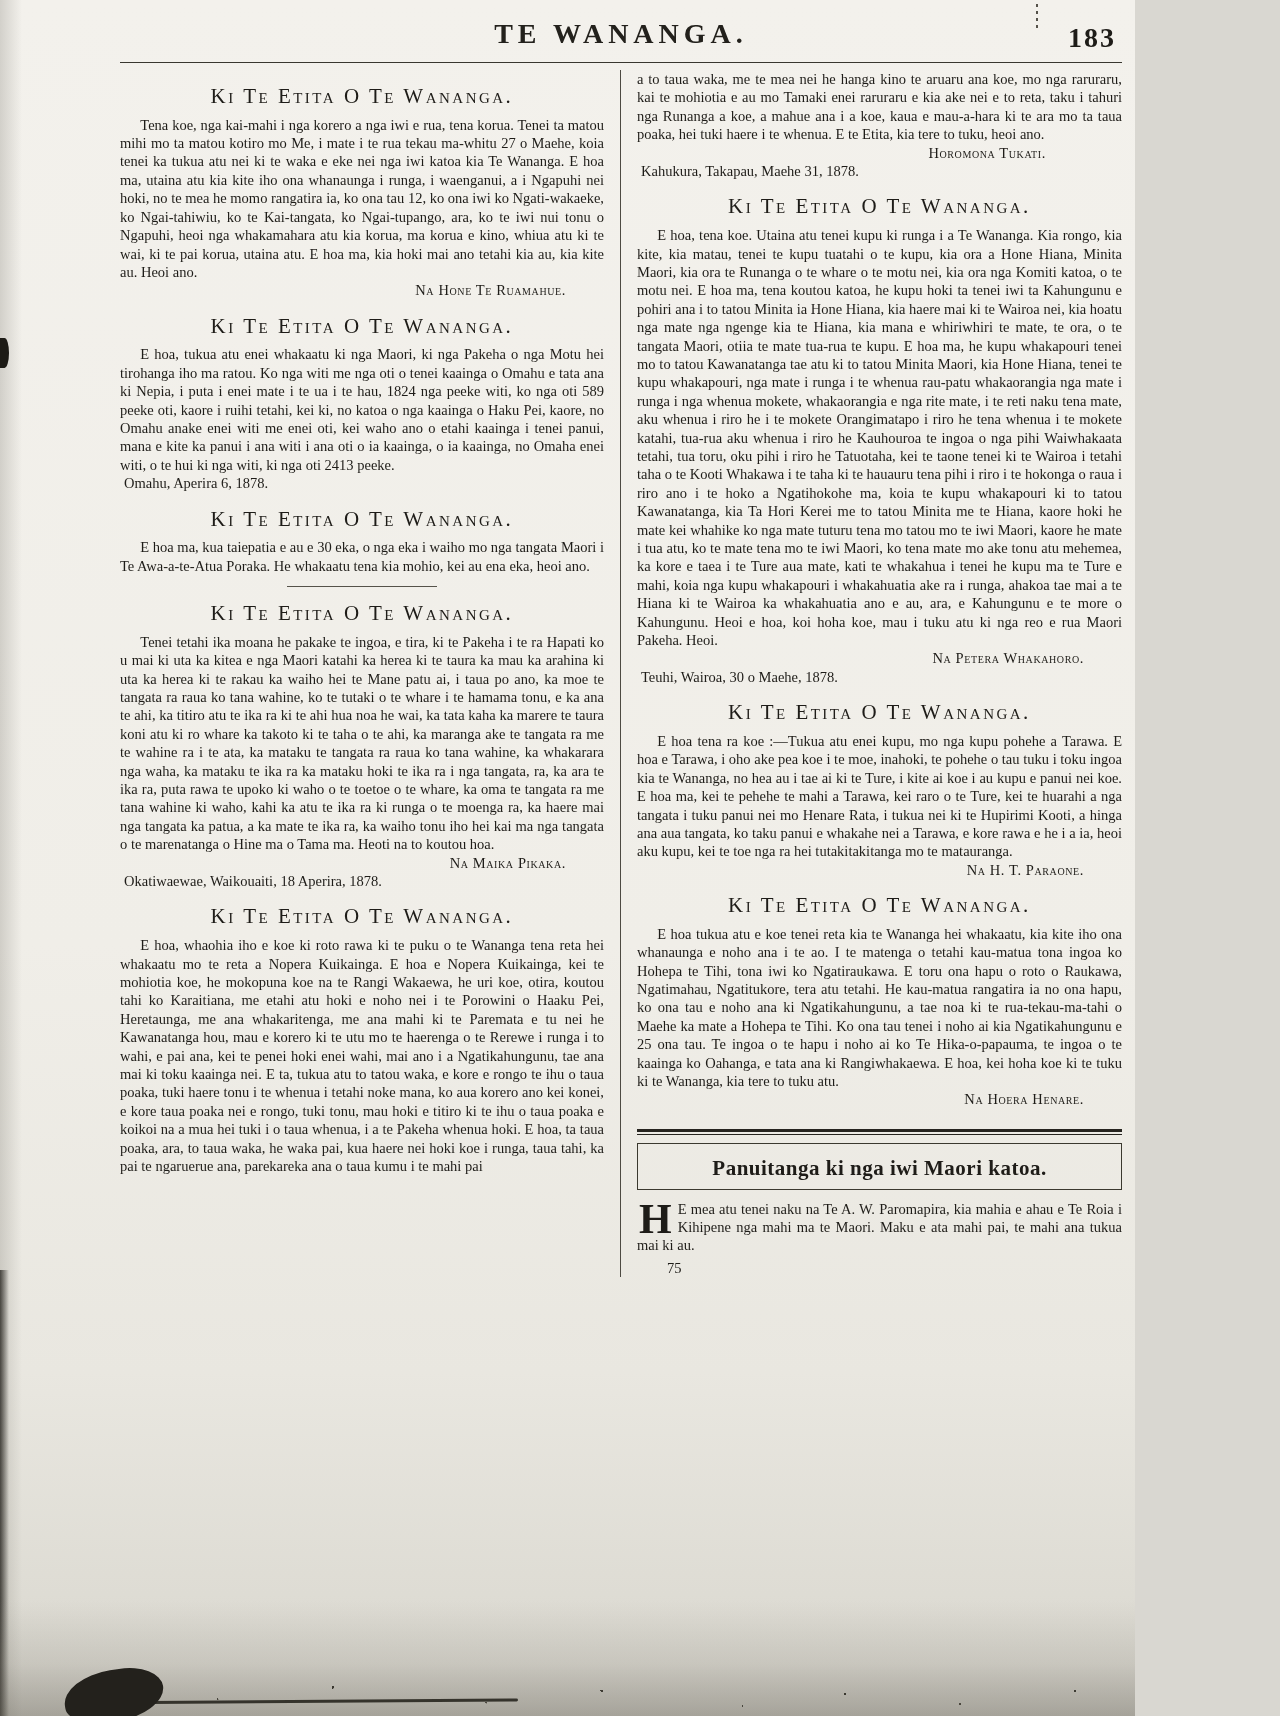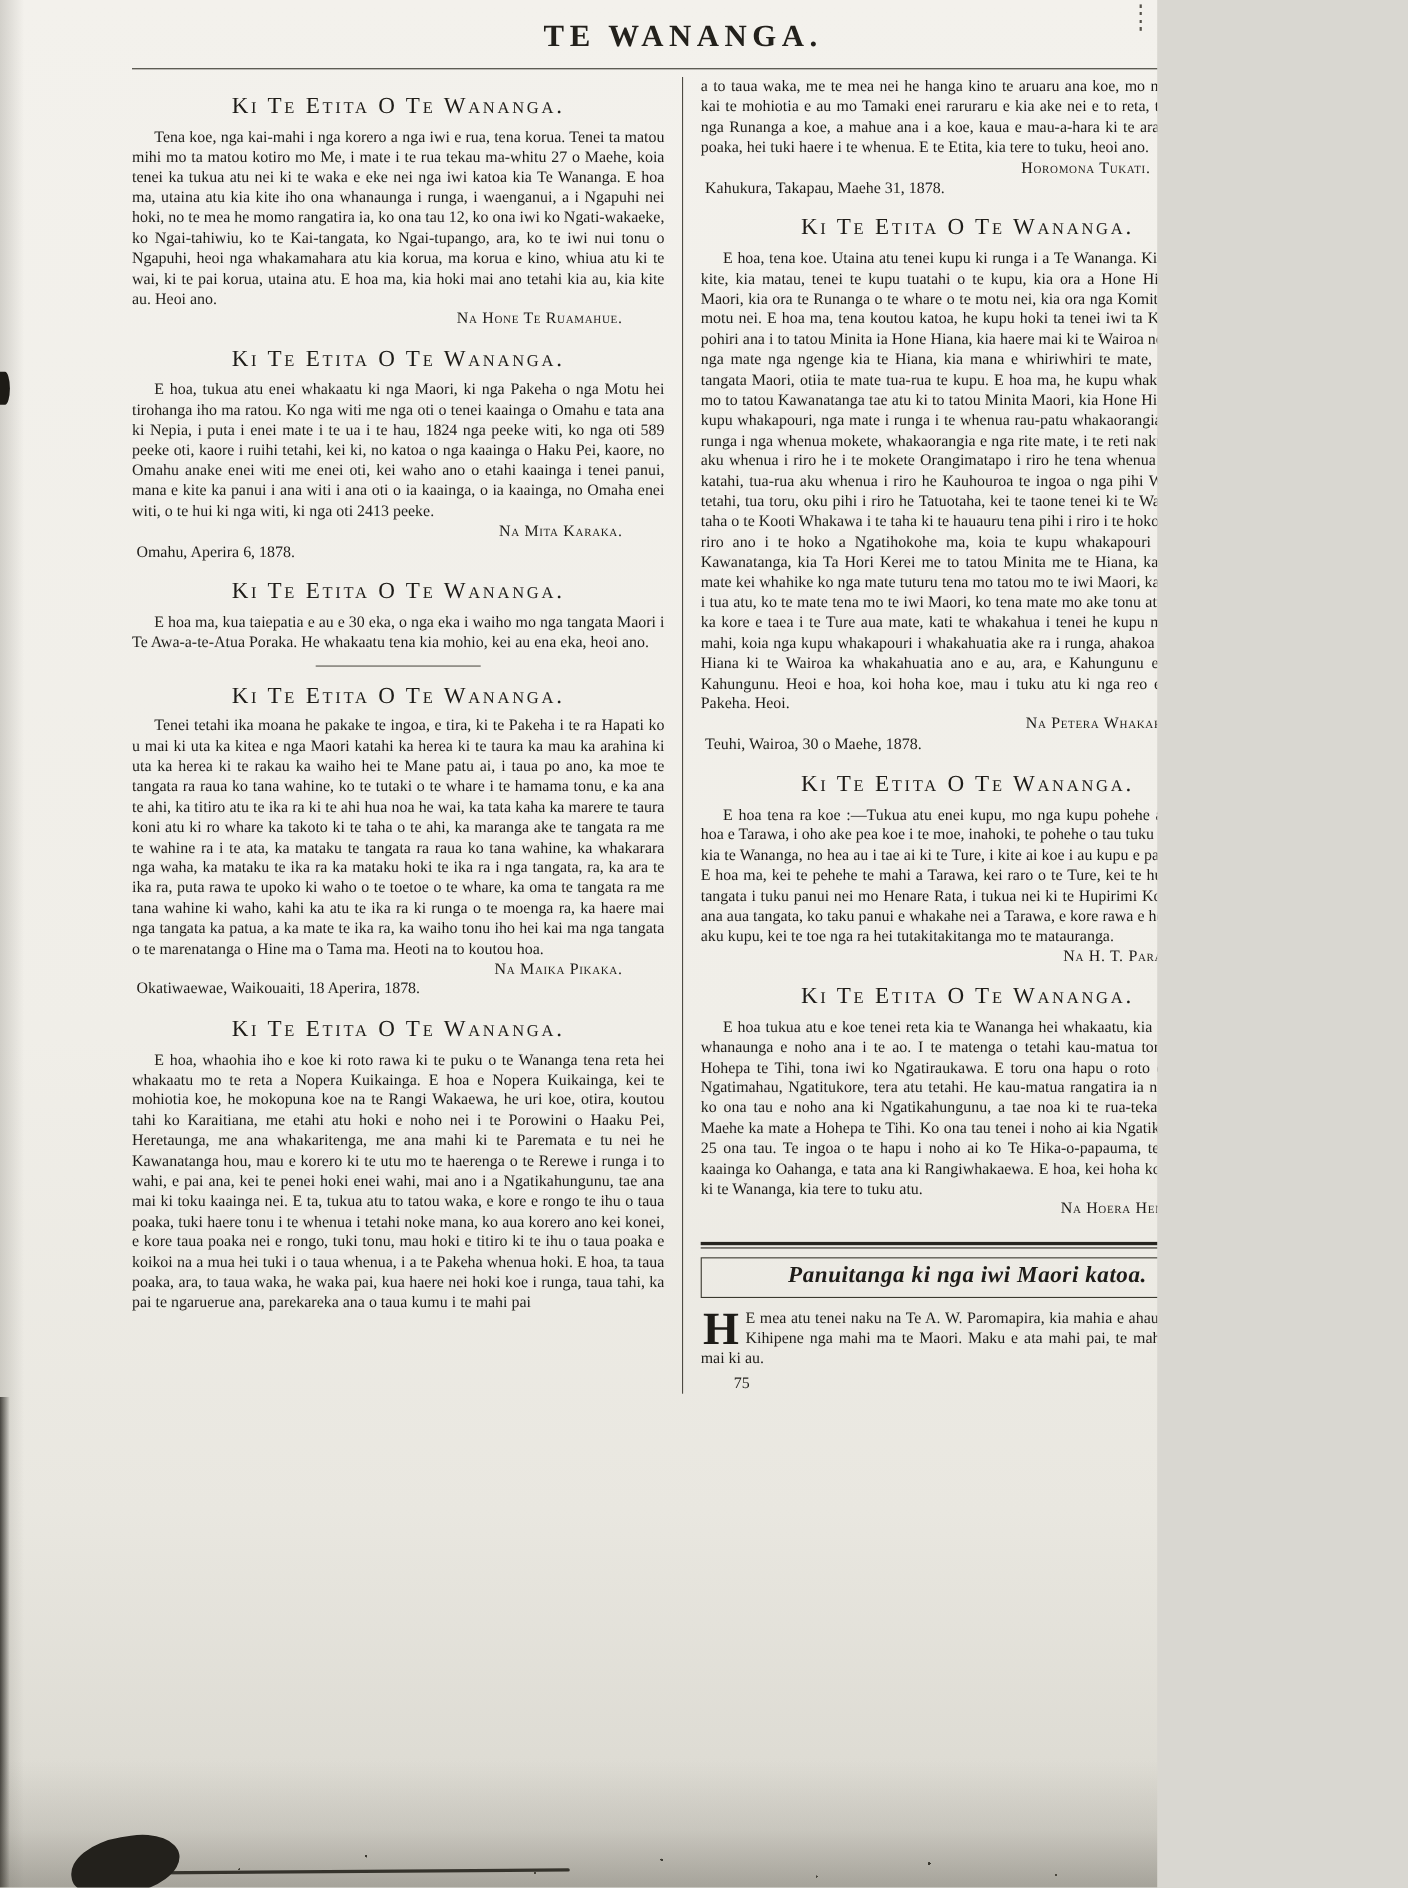--- a/index.html
+++ b/index.html
@@ -3,21 +3,21 @@
 <meta charset="utf-8">
 <style>
   * { margin:0; padding:0; box-sizing:border-box; }
   html, body { width:1280px; }
   body {
     width:1280px; height:1716px;
     font-family:"Liberation Serif","DejaVu Serif",serif;
     background:#d9d7d1;
   }
   .page {
-    position:relative; width:1052px; height:1716px; overflow:hidden;
+    position:relative; width:1135px; height:1716px; overflow:hidden;
     background:linear-gradient(180deg,#f3f1ec 0%,#f0eee8 55%,#e9e7e0 80%,#dddbd3 94%,#d2d0c8 100%);
     color:#1e1c18;
   }
   .content { position:absolute; left:120px; top:14px; width:1002px; }
 
   header { position:relative; height:48px; }
   .masthead {
     position:absolute; left:0; right:0; top:4px; text-align:center;
     font-size:28px; font-weight:bold; letter-spacing:5px; color:#23211c;
   }
@@ -35,21 +35,21 @@
     font-size:21px; letter-spacing:2.5px; margin:13px 0 6px;
   }
   .letter-body { text-indent:1.4em; }
   .signature { font-variant:small-caps; letter-spacing:.6px; text-align:right; padding-right:38px; }
   .dateline  { text-align:left; padding-left:4px; }
   .letter-heading:empty, .signature:empty, .dateline:empty { display:none; }
   .sep { width:150px; margin:11px auto 0; border-top:1px solid #55524a; }
 
   .notice { margin-top:20px; }
   .notice-rule { border-top:3px solid #26241f; border-bottom:1px solid #26241f; height:6px; margin-bottom:8px; }
-  .notice-title-box { border:1px solid #3b392f; padding:1px 4px 7px; text-align:center; margin-bottom:10px;font-style:italic; }
+  .notice-title-box { border:1px solid #3b392f; padding:11px 4px 7px; text-align:center; margin-bottom:10px; }
   .notice-title { font-size:21px; font-weight:bold; letter-spacing:.5px; }
   .notice-body { text-align:justify; }
   .dropcap { float:left; font-size:42px; line-height:34px; font-weight:bold; padding:2px 6px 0 2px; }
   .notice-number { margin:4px 0 0 30px; }
 
   
   .artifact { position:absolute; pointer-events:none; }
   .a-left-shade { left:0; top:0; width:22px; height:100%; background:linear-gradient(90deg,rgba(95,92,83,.22),rgba(95,92,83,0)); }
   .a-left-mark { left:0; top:338px; width:9px; height:30px; background:#1d1b16; border-radius:0 70% 70% 0; }
   .a-left-band { left:0; top:1270px; width:9px; height:446px; background:linear-gradient(90deg,rgba(38,36,31,.8),rgba(38,36,31,0)); }
@@ -93,21 +93,20 @@
 
         <section class="letter">
           <h3 class="letter-heading">Ki Te Etita O Te Wananga.</h3>
           <p class="letter-body">Tena koe, nga kai-mahi i nga korero a nga iwi e rua, tena korua. Tenei ta matou mihi mo ta matou kotiro mo Me, i mate i te rua tekau ma-whitu 27 o Maehe, koia tenei ka tukua atu nei ki te waka e eke nei nga iwi katoa kia Te Wananga. E hoa ma, utaina atu kia kite iho ona whanaunga i runga, i waenganui, a i Ngapuhi nei hoki, no te mea he momo rangatira ia, ko ona tau 12, ko ona iwi ko Ngati-wakaeke, ko Ngai-tahiwiu, ko te Kai-tangata, ko Ngai-tupango, ara, ko te iwi nui tonu o Ngapuhi, heoi nga whakamahara atu kia korua, ma korua e kino, whiua atu ki te wai, ki te pai korua, utaina atu. E hoa ma, kia hoki mai ano tetahi kia au, kia kite au. Heoi ano.</p>
           <div class="signature">Na Hone Te Ruamahue.</div>
         </section>
 
         <section class="letter">
           <h3 class="letter-heading">Ki Te Etita O Te Wananga.</h3>
           <p class="letter-body">E hoa, tukua atu enei whakaatu ki nga Maori, ki nga Pakeha o nga Motu hei tirohanga iho ma ratou. Ko nga witi me nga oti o tenei kaainga o Omahu e tata ana ki Nepia, i puta i enei mate i te ua i te hau, 1824 nga peeke witi, ko nga oti 589 peeke oti, kaore i ruihi tetahi, kei ki, no katoa o nga kaainga o Haku Pei, kaore, no Omahu anake enei witi me enei oti, kei waho ano o etahi kaainga i tenei panui, mana e kite ka panui i ana witi i ana oti o ia kaainga, o ia kaainga, no Omaha enei witi, o te hui ki nga witi, ki nga oti 2413 peeke.</p>
-          <div class="signature">Na Mita Karaka.</div>
           <div class="dateline">Omahu, Aperira 6, 1878.</div>
         </section>
 
         <section class="letter">
           <h3 class="letter-heading">Ki Te Etita O Te Wananga.</h3>
           <p class="letter-body">E hoa ma, kua taiepatia e au e 30 eka, o nga eka i waiho mo nga tangata Maori i Te Awa-a-te-Atua Poraka. He whakaatu tena kia mohio, kei au ena eka, heoi ano.</p>
         </section>
 
         <div class="sep"></div>
 

